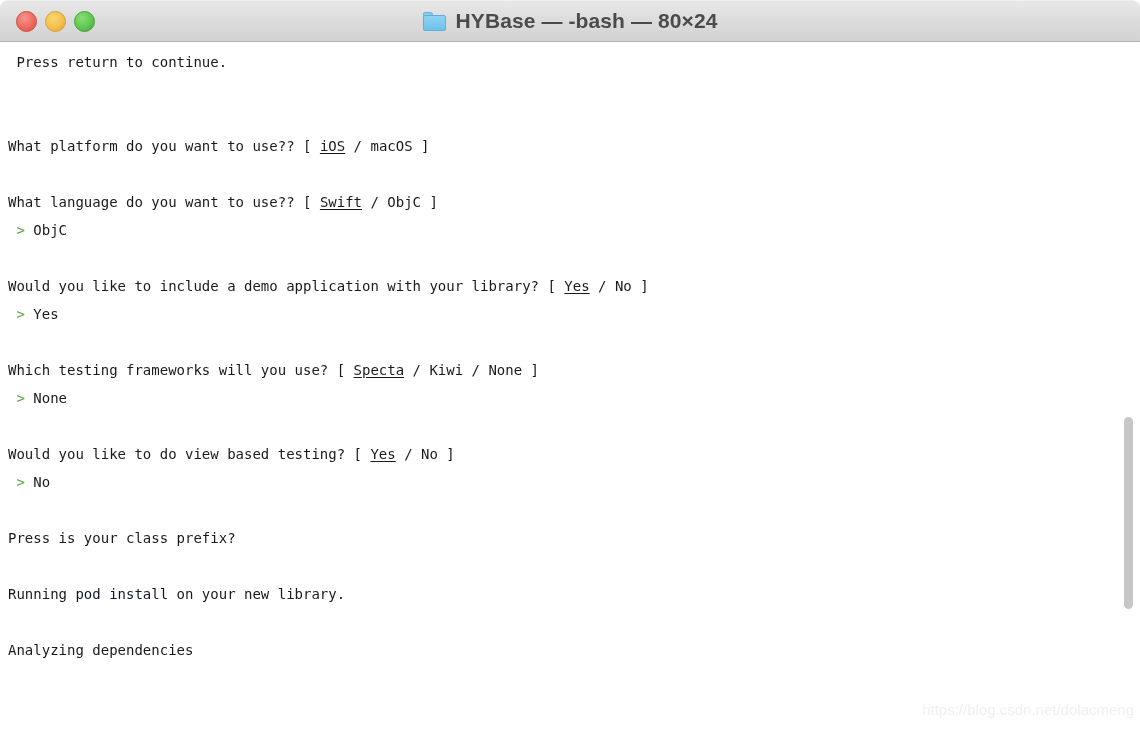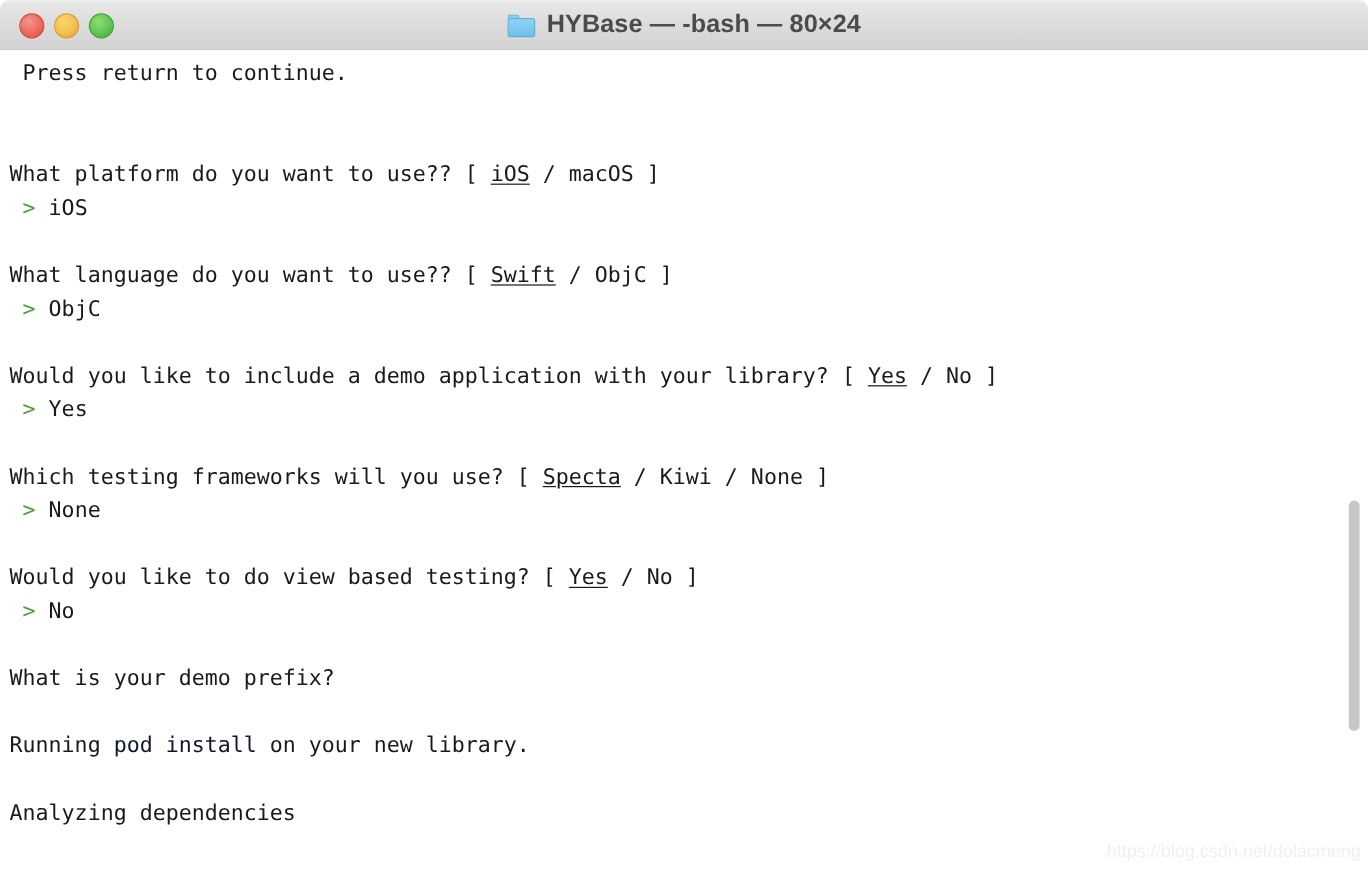--- a/index.html
+++ b/index.html
@@ -114,21 +114,21 @@
     padding: 0;
   }
   .term-inner {
     position: absolute;
     left: 0;
     top: 0;
     padding: 6px 0 0 8px;
   }
   .line {
     font-family: "DejaVu Sans Mono", "Liberation Mono", monospace;
-    font-size: 18px;
+    font-size: 14px;
     line-height: 28px;
     color: #1a1a1a;
     white-space: pre;
     letter-spacing: 0px;
     height: 28px;
   }
   .line.blank { color: transparent; }
   .u { text-decoration: underline; text-underline-offset: 2px; }
   .prompt-arrow { color: #4f9e3c; }
   .cmd { color: #0f172a; }
@@ -181,35 +181,34 @@
       <span class="title-text">HYBase — -bash — 80×24</span>
     </div>
   </div>
 
   <div class="terminal">
     <div class="term-inner" id="term-lines">
         <div class="line"><span> Press return to continue.</span></div>
         <div class="line blank"><span>&nbsp;</span></div>
         <div class="line blank"><span>&nbsp;</span></div>
         <div class="line"><span>What platform do you want to use?? [ </span><span class="u">iOS</span><span> / macOS ]</span></div>
-        <div class="line"><span class="prompt-arrow"> &gt; </span><span>iOS</span></div>
         <div class="line blank"><span>&nbsp;</span></div>
         <div class="line"><span>What language do you want to use?? [ </span><span class="u">Swift</span><span> / ObjC ]</span></div>
         <div class="line"><span class="prompt-arrow"> &gt; </span><span>ObjC</span></div>
         <div class="line blank"><span>&nbsp;</span></div>
         <div class="line"><span>Would you like to include a demo application with your library? [ </span><span class="u">Yes</span><span> / No ]</span></div>
         <div class="line"><span class="prompt-arrow"> &gt; </span><span>Yes</span></div>
         <div class="line blank"><span>&nbsp;</span></div>
         <div class="line"><span>Which testing frameworks will you use? [ </span><span class="u">Specta</span><span> / Kiwi / None ]</span></div>
         <div class="line"><span class="prompt-arrow"> &gt; </span><span>None</span></div>
         <div class="line blank"><span>&nbsp;</span></div>
         <div class="line"><span>Would you like to do view based testing? [ </span><span class="u">Yes</span><span> / No ]</span></div>
         <div class="line"><span class="prompt-arrow"> &gt; </span><span>No</span></div>
         <div class="line blank"><span>&nbsp;</span></div>
-        <div class="line"><span>What is your demo prefix?</span></div>
+        <div class="line"><span>Press is your class prefix?</span></div>
         <div class="line blank"><span>&nbsp;</span></div>
         <div class="line"><span>Running </span><span class="cmd">pod install</span><span> on your new library.</span></div>
         <div class="line blank"><span>&nbsp;</span></div>
         <div class="line"><span>Analyzing dependencies</span></div>
       </div>
 
     <div class="scrollbar-track">
       <div class="scrollbar-thumb" id="scroll-thumb" style="top: 375px; height: 192px; background: rgb(199, 199, 199);"></div>
     </div>
 

